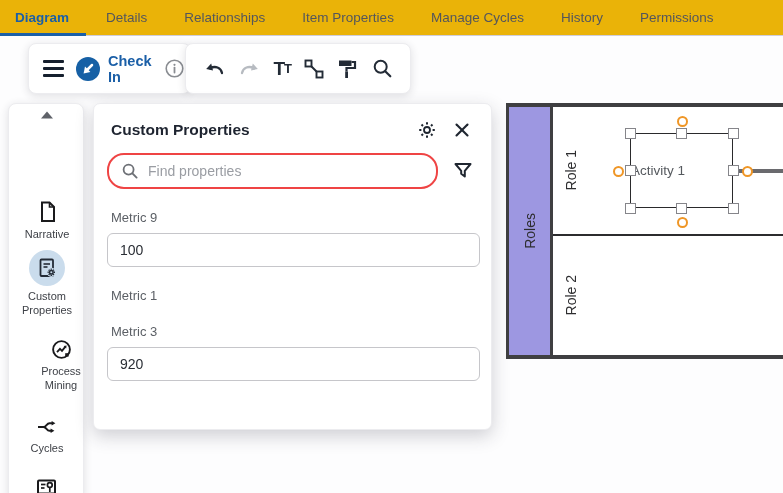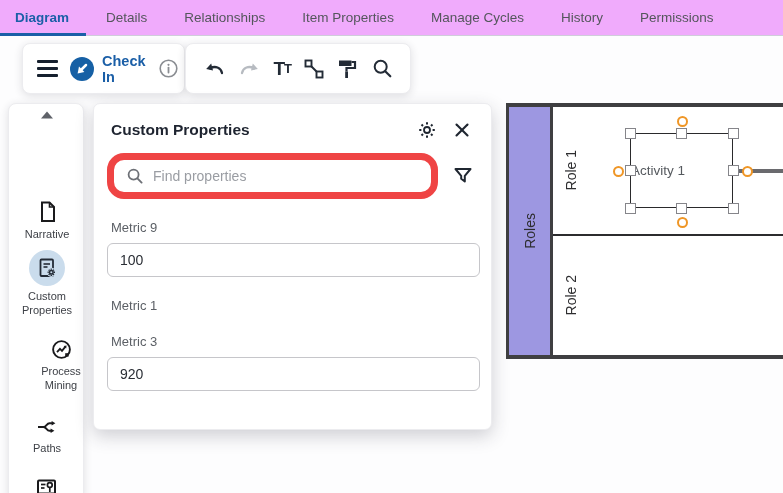--- a/index.html
+++ b/index.html
@@ -4,53 +4,53 @@
 <style>
   * { margin:0; padding:0; box-sizing:border-box; }
   html,body { width:783px; height:493px; }
   body {
     position:relative; overflow:hidden; background:#fdfdfe;
     font-family:"Liberation Sans", sans-serif; color:#2a2e35;
   }
   
   .tabbar {
     position:absolute; left:0; top:0; width:783px; height:36px;
-    background:#f0abfc; border-bottom:1px solid #cfcdda;
+    background:#eab308; border-bottom:1px solid #cfcdda;
     display:flex; align-items:center; gap:37px; padding-left:15px;
   }
   .tab { font-size:13.5px; color:#54565c; cursor:pointer; white-space:nowrap; }
   .tab.active { color:#1b5fa7; font-weight:700; }
   .tab-underline { position:absolute; left:0; top:33px; width:86px; height:3px; background:#1b5fa7; }
   
   .card {
     position:absolute; background:#fff; border:1px solid #ececef; border-radius:8px;
     box-shadow:0 2px 8px rgba(40,40,60,.14);
   }
-  .toolbar1 { left:22px; top:43px; width:163px; height:51px; display:flex; align-items:center; gap:12px; padding:0 14px; }
+  .toolbar1 { left:28px; top:43px; width:163px; height:51px; display:flex; align-items:center; gap:12px; padding:0 14px; }
   .toolbar2 { left:185px; top:43px; width:226px; height:51px; display:flex; align-items:center; justify-content:space-between; padding:0 16px; }
   .hamburger { display:flex; flex-direction:column; gap:4px; cursor:pointer; }
   .hamburger span { display:block; width:21px; height:3px; background:#16202e; border-radius:1px; }
   .checkin { display:flex; align-items:center; gap:8px; cursor:pointer; }
   .checkin-circle { width:24px; height:24px; border-radius:50%; background:#1660a5; display:flex; align-items:center; justify-content:center; }
   .checkin-label { color:#1b5fa7; font-size:14.5px; font-weight:600; }
   .tbtn { display:flex; align-items:center; justify-content:center; cursor:pointer; }
   .tt { font-weight:700; color:#232b36; font-size:19px; line-height:1; letter-spacing:-1px; }
   .tt small { font-size:13px; font-weight:700; }
   
   .sidebar { left:8px; top:103px; width:76px; height:395px; border-radius:8px 8px 0 0; }
   .side-item { position:absolute; left:0; width:76px; display:flex; flex-direction:column; align-items:center; cursor:pointer; }
   .side-label { font-size:11px; color:#3e4147; text-align:center; line-height:1.25; margin-top:4px; }
   .sel-circle { width:36px; height:36px; border-radius:50%; background:#cadcec; display:flex; align-items:center; justify-content:center; }
   
   .panel { left:93px; top:103px; width:399px; height:327px; border-radius:7px; box-shadow:0 6px 18px rgba(40,40,60,.22); }
   .panel-head { display:flex; align-items:center; padding:16px 20px 0 17px; }
   .panel-title { font-size:15.5px; font-weight:700; color:#1e2430; flex:1; }
   .panel-head .hbtn { margin-left:16px; cursor:pointer; display:flex; }
   .search-row { display:flex; align-items:center; margin:13px 17px 0 13px; gap:14px; }
-  .search-pill { flex:1; height:33px; border:7px solid #ef4444; border-radius:17px; display:flex; align-items:center; padding:16px 12px; gap:9px; background:#fff;justify-content:center; }
+  .search-pill { flex:1; height:33px; border:2px solid #ef4444; border-radius:17px; display:flex; align-items:center; padding:16px 12px; gap:9px; background:#fff;justify-content:center; }
   .search-pill input { border:none; outline:none; flex:1; font-size:14px; font-family:"Liberation Sans",sans-serif; color:#2a2e35; background:transparent; }
   .search-pill input::placeholder { color:#9a9da3; }
   .field-label { font-size:13px; color:#5c6066; margin:21px 0 0 17px; }
   .field-input { display:block; margin:8px 13px 0 13px; width:373px; height:34px; border:1px solid #c6c6ca; border-radius:6px; padding:0 12px; font-size:14px; font-family:"Liberation Sans",sans-serif; color:#2a2e35; outline:none; background:#fff; }
   
   .pool { position:absolute; left:506px; top:103px; width:300px; height:256px;
     border-top:4px solid #3f3f41; border-bottom:4px solid #3f3f41; border-left:3px solid #3f3f41;
     display:flex; background:#fff; }
   .pool-header { width:44px; background:#9d97e1; border-right:3px solid #3f3f41; display:flex; align-items:center; justify-content:center; }
   .vtext { writing-mode:vertical-rl; transform:rotate(180deg); font-size:14px; color:#2e2e30; white-space:nowrap; }
@@ -197,21 +197,21 @@
 
   <div class="side-item" style="top:312px;">
     <span>
       <svg width="24" height="22" viewBox="0 0 24 22">
         <path d="M3 11 H8.5 C11.5 11 11.5 7.2 14.5 7.2 H17" fill="none" stroke="#1a1a1c" stroke-width="1.9"></path>
         <path d="M8.5 11 C11.5 11 11.5 14.8 14.5 14.8 H16" fill="none" stroke="#1a1a1c" stroke-width="1.9"></path>
         <polygon points="16.6,4.9 20.4,7.2 16.6,9.5" fill="#1a1a1c"></polygon>
         <polygon points="15.6,12.5 19.4,14.8 15.6,17.1" fill="#1a1a1c"></polygon>
       </svg>
     </span>
-    <span class="side-label">Paths</span>
+    <span class="side-label">Cycles</span>
   </div>
 
   <div class="side-item" style="top:375px;">
     <span>
       <svg width="24" height="18" viewBox="0 0 24 18">
         <rect x="3" y="1.5" width="17" height="13" rx="1" fill="none" stroke="#1a1a1c" stroke-width="2"></rect>
         <line x1="6" y1="5.5" x2="10.5" y2="5.5" stroke="#1a1a1c" stroke-width="1.7"></line>
         <line x1="6" y1="9" x2="9.5" y2="9" stroke="#1a1a1c" stroke-width="1.7"></line>
         <circle cx="14.8" cy="6" r="2.4" fill="none" stroke="#1a1a1c" stroke-width="1.7"></circle>
         <line x1="14.8" y1="8.4" x2="14.8" y2="13" stroke="#1a1a1c" stroke-width="1.7"></line>

